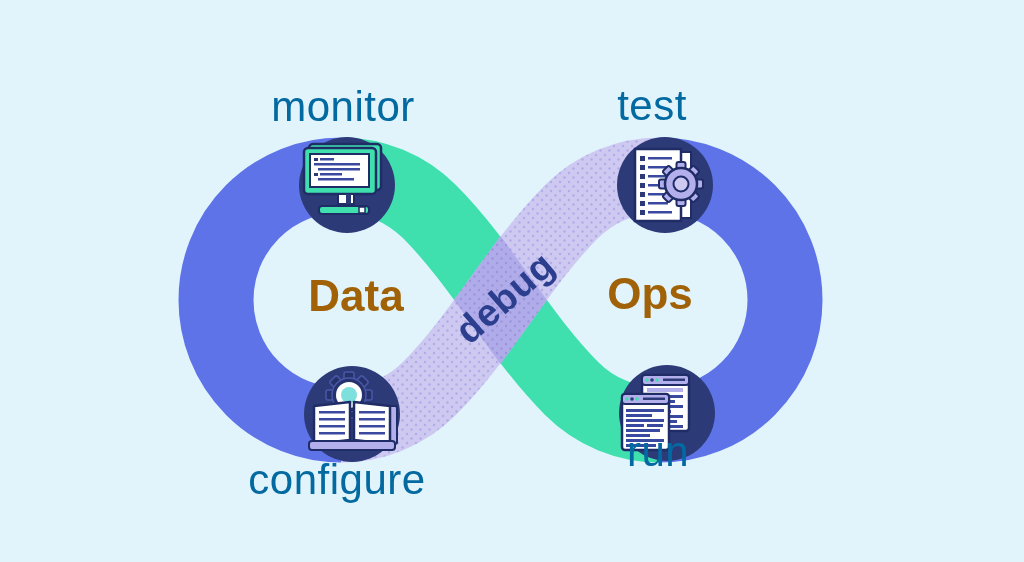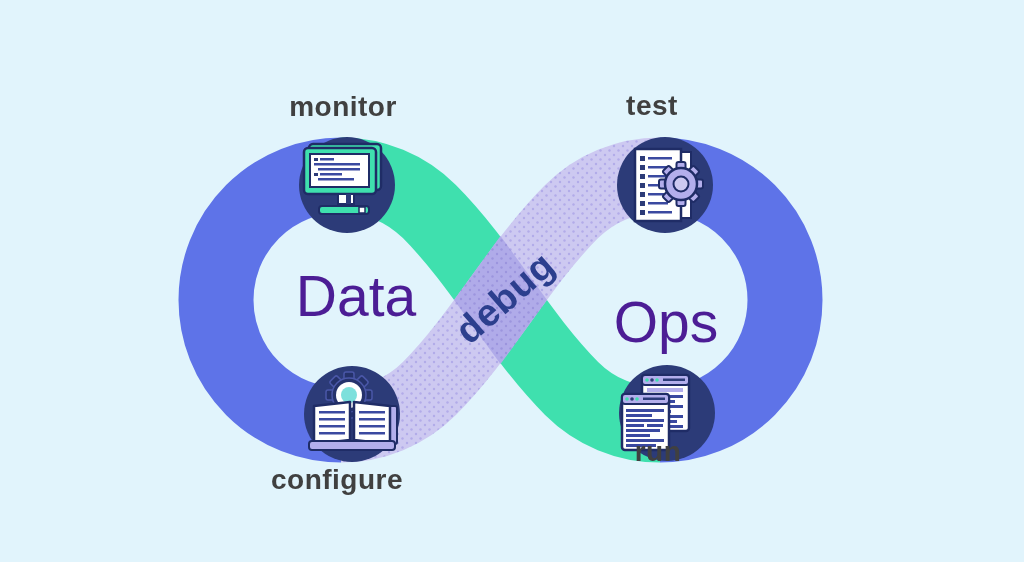--- a/index.html
+++ b/index.html
@@ -1,30 +1,30 @@
 <!DOCTYPE html>
 <html><head>
 <meta charset="utf-8">
 <style>
   html,body{margin:0;padding:0;background:#e1f4fc;}
   .canvas{position:relative;width:1024px;height:562px;background:#e1f4fc;overflow:hidden;
           font-family:"Liberation Sans",sans-serif;}
   .canvas svg{position:absolute;left:0;top:0;}
-  .lbl{position:absolute;transform:translate(-50%,-50%);font-weight:700;font-size:28px;
-       color:#404040;letter-spacing:.5px;white-space:nowrap;}
-  .word{position:absolute;transform:translate(-50%,-50%);font-weight:400;font-size:57px;
-        color:#4c1d95;letter-spacing:0;white-space:nowrap;}
+  .lbl{position:absolute;transform:translate(-50%,-50%);font-weight:400;font-size:42px;
+       color:#0369a1;letter-spacing:.5px;white-space:nowrap;}
+  .word{position:absolute;transform:translate(-50%,-50%);font-weight:700;font-size:44px;
+        color:#a16207;letter-spacing:0;white-space:nowrap;}
   .debug-word{position:absolute;transform:translate(-50%,-50%) rotate(-41deg);font-weight:800;
         font-size:38px;color:#2c3f8e;letter-spacing:.5px;white-space:nowrap;}
   #lbl-monitor{left:343px;top:107px;}
   #lbl-test{left:652px;top:106px;}
   #lbl-configure{left:337px;top:480px;}
   #lbl-run{left:658px;top:452px;}
   #word-data{left:356px;top:296px;}
-  #word-ops{left:666px;top:294px;margin-top:28px;}
+  #word-ops{left:650px;top:294px;}
   #word-debug{left:505px;top:298px;}
 </style>
 </head>
 <body>
 
 <div class="canvas">
 
   <svg width="1024" height="562" viewBox="0 0 1024 562">
     <defs>
       <pattern id="lavpat" width="9" height="9" patternUnits="userSpaceOnUse">

